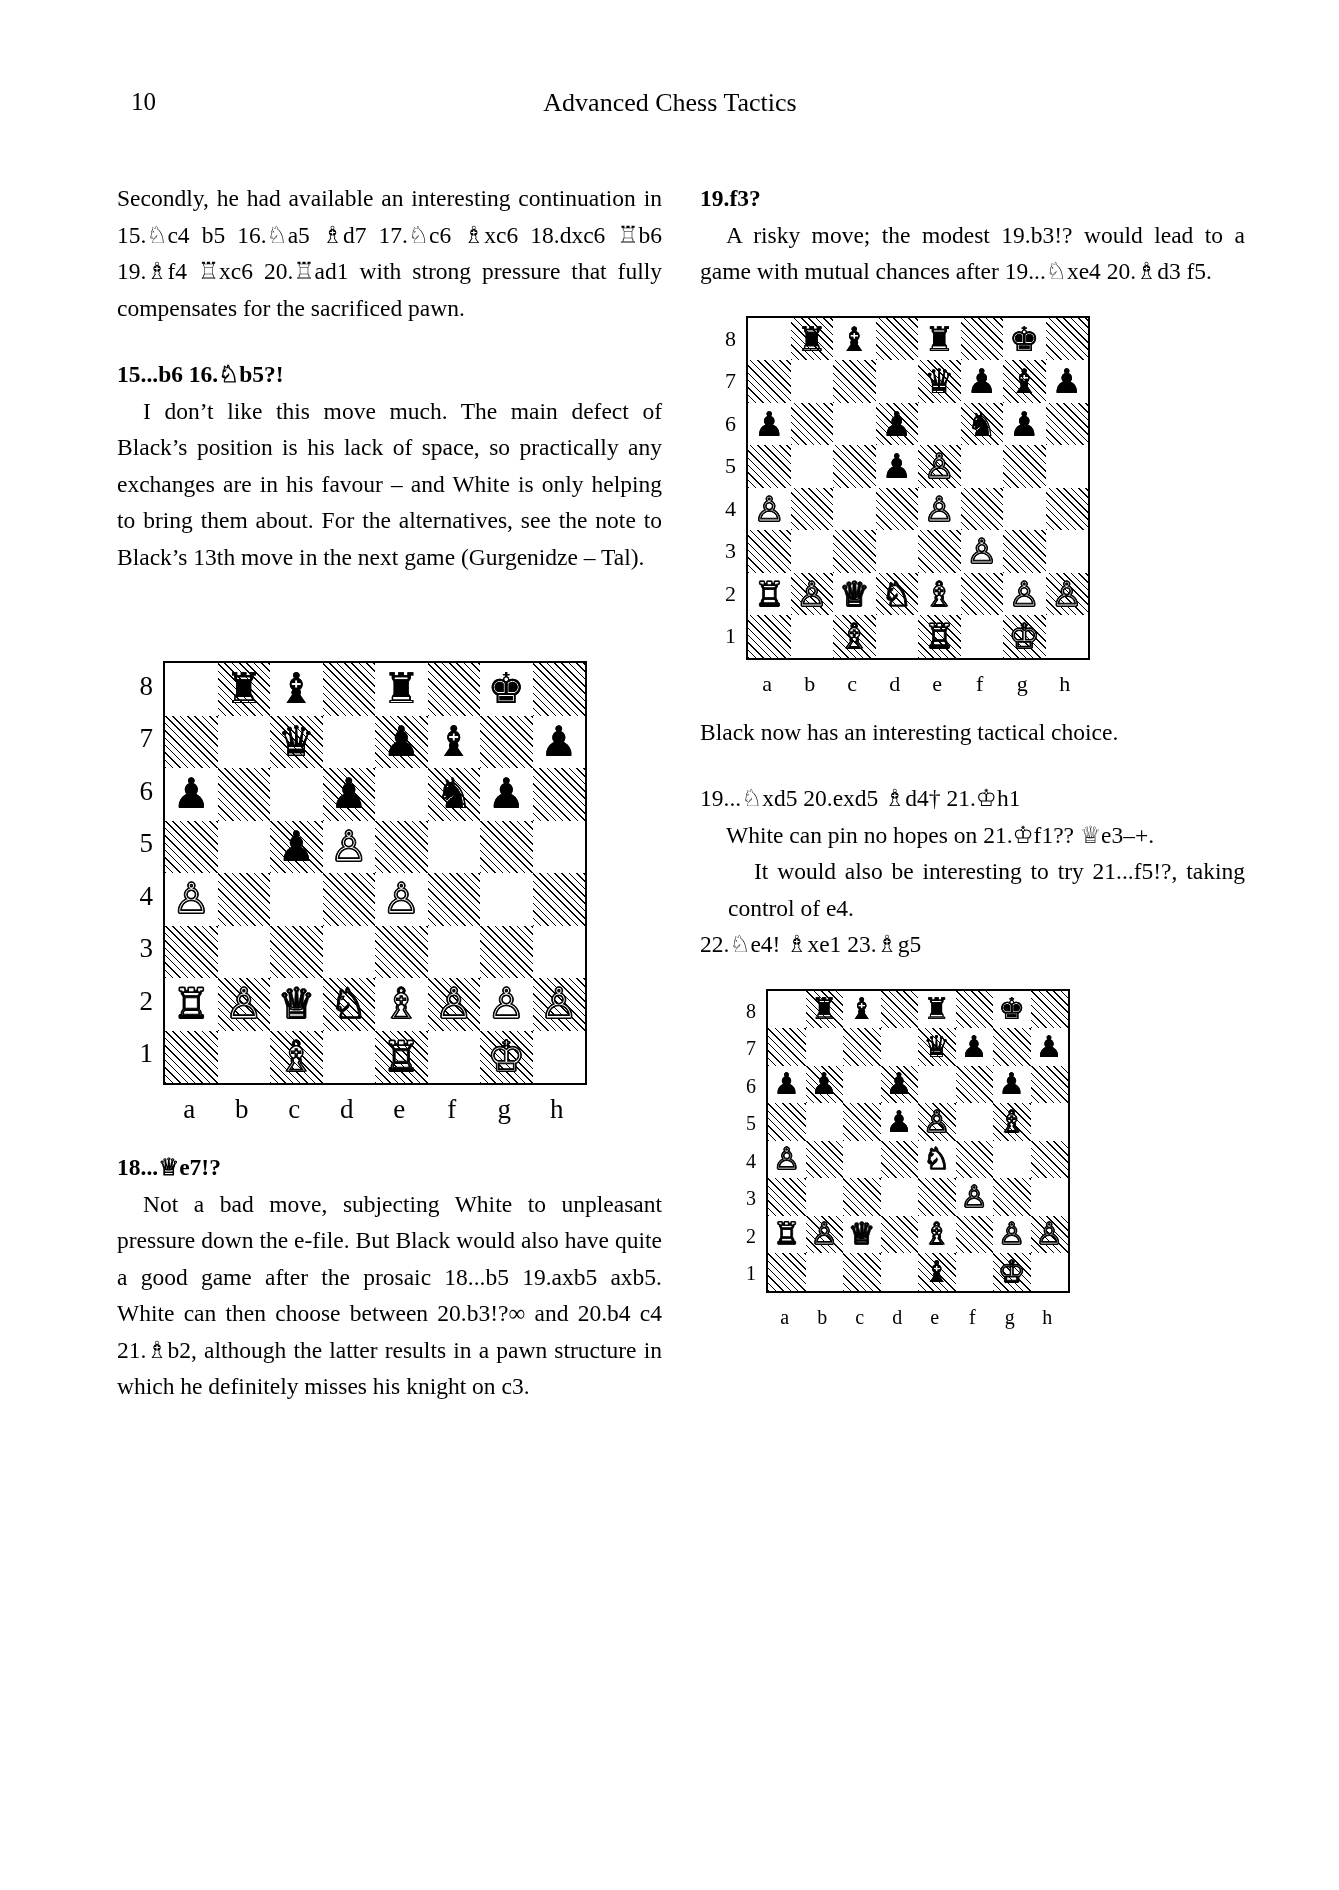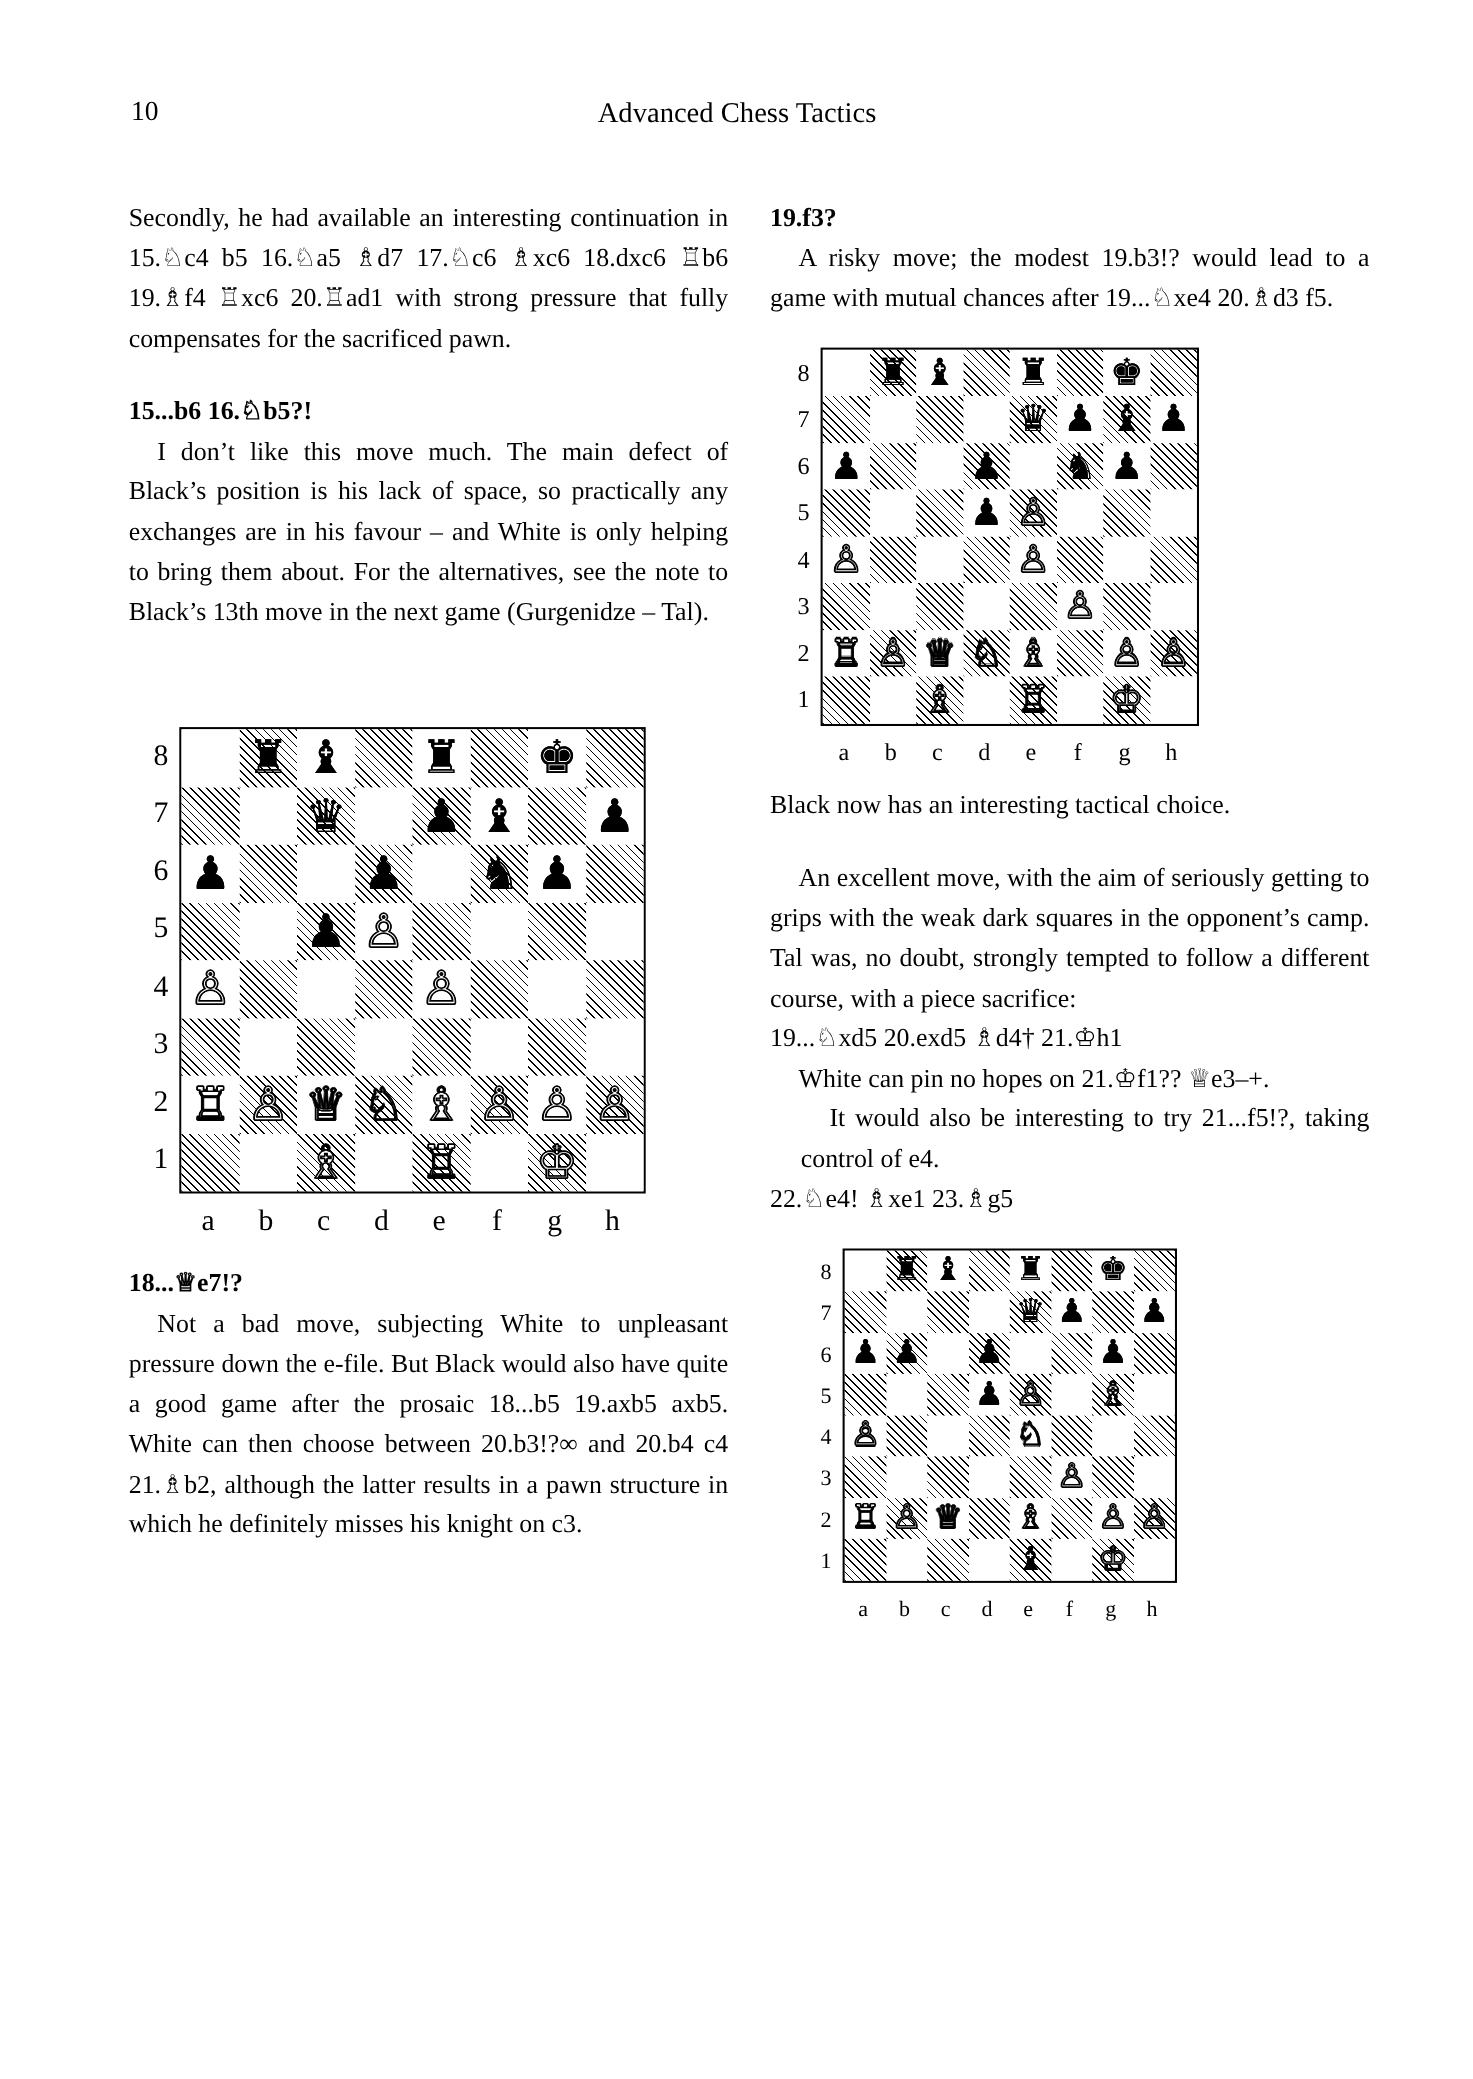--- a/index.html
+++ b/index.html
@@ -24,21 +24,21 @@
   
   .hdr {
     position: absolute;
     top: 88px;
     left: 115px;
     width: 1110px;
     height: 34px;
   }
   .hdr .folio {
     position: absolute;
-    left: 4px;
+    left: 16px;
     top: 0;
     font-size: 25px;
   }
   .hdr .running-title {
     position: absolute;
     left: 0;
     top: 0;
     width: 1110px;
     text-align: center;
     font-size: 26px;
@@ -383,21 +383,20 @@
           <div class="file-lbl" style="left: 216px; top: 350px; width: 42.5px; font-size: 22px;">e</div>
           <div class="file-lbl" style="left: 258.5px; top: 350px; width: 42.5px; font-size: 22px;">f</div>
           <div class="file-lbl" style="left: 301px; top: 350px; width: 42.5px; font-size: 22px;">g</div>
           <div class="file-lbl" style="left: 343.5px; top: 350px; width: 42.5px; font-size: 22px;">h</div>
         </div>
     </div>
 
     <div style="height:54px;"></div>
     <p class="caption">Black now has an interesting tactical choice.</p>
     <div class="spacer-md"></div>
-    <p class="ind">An excellent move, with the aim of seriously getting to grips with the weak dark squares in the opponent’s camp. Tal was, no doubt, strongly tempted to follow a different course, with a piece sacrifice:</p>
     <p>19...♘xd5 20.exd5 ♗d4† 21.♔h1</p>
     <p class="ind">White can pin no hopes on 21.♔f1?? ♕e3–+.</p>
     <p class="ind sub-ind">It would also be interesting to try 21...f5!?, taking control of e4.</p>
     <p>22.♘e4! ♗xe1 23.♗g5</p>
 
     <div class="board-wrap b1">
       <div id="boardBR" class="chessboard" style="width:300px;height:300px;margin-left:66px;">
           <div class="sq light" style="left: 0px; top: 0px; width: 37.5px; height: 37.5px;"></div>
           <div class="sq dark" style="left: 37.5px; top: 0px; width: 37.5px; height: 37.5px;"></div>
           <div class="piece b" style="left: 37.5px; top: 0px; width: 37.5px; height: 37.5px; font-size: 30px;">♜</div>

